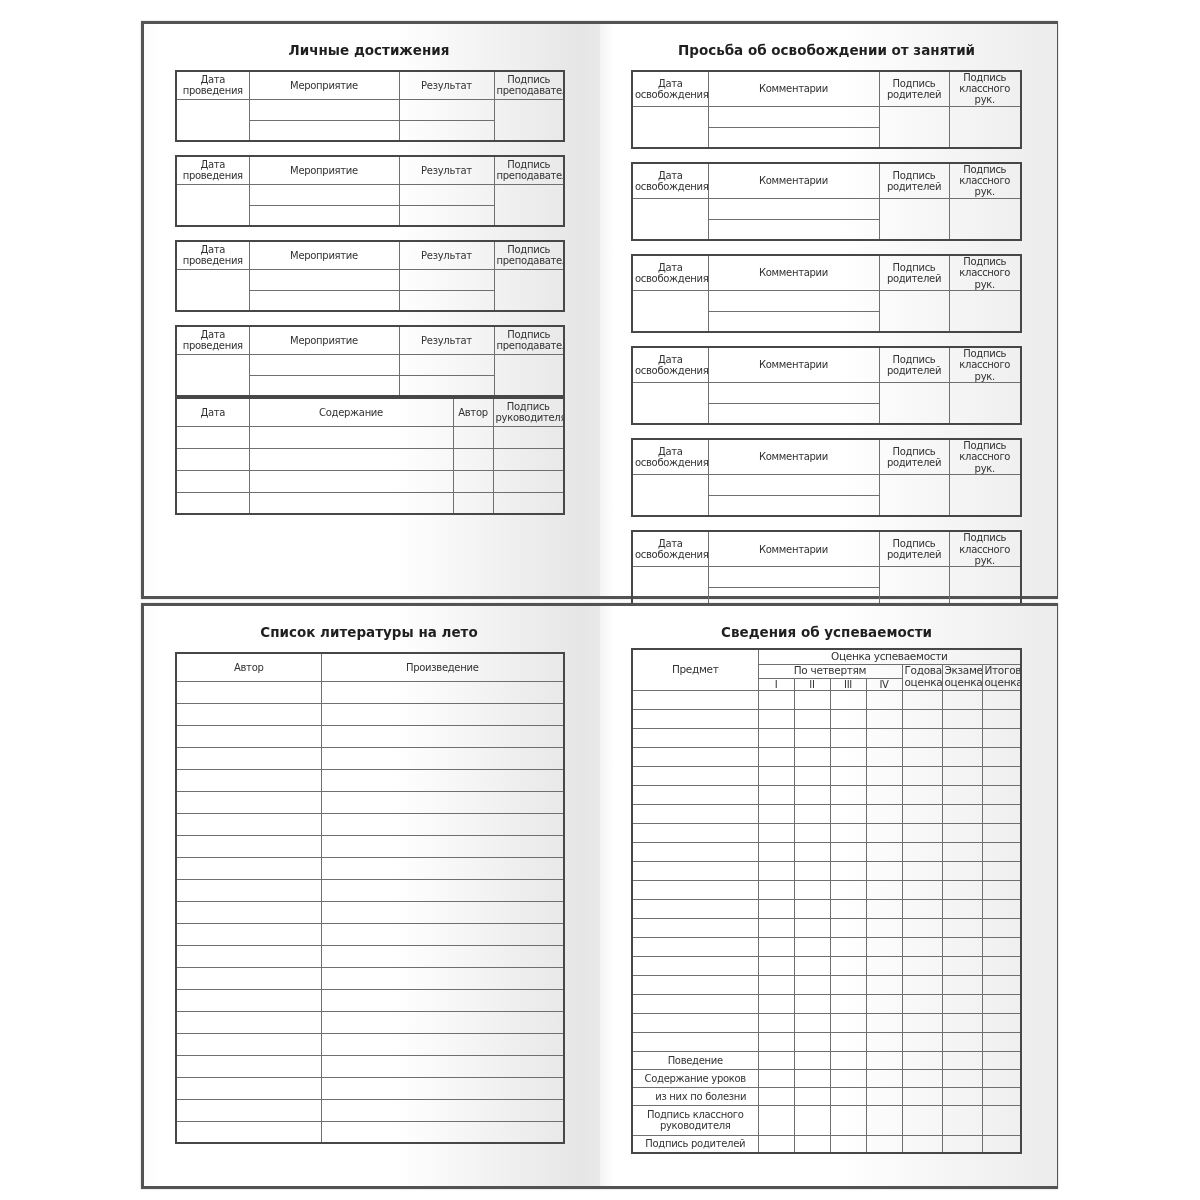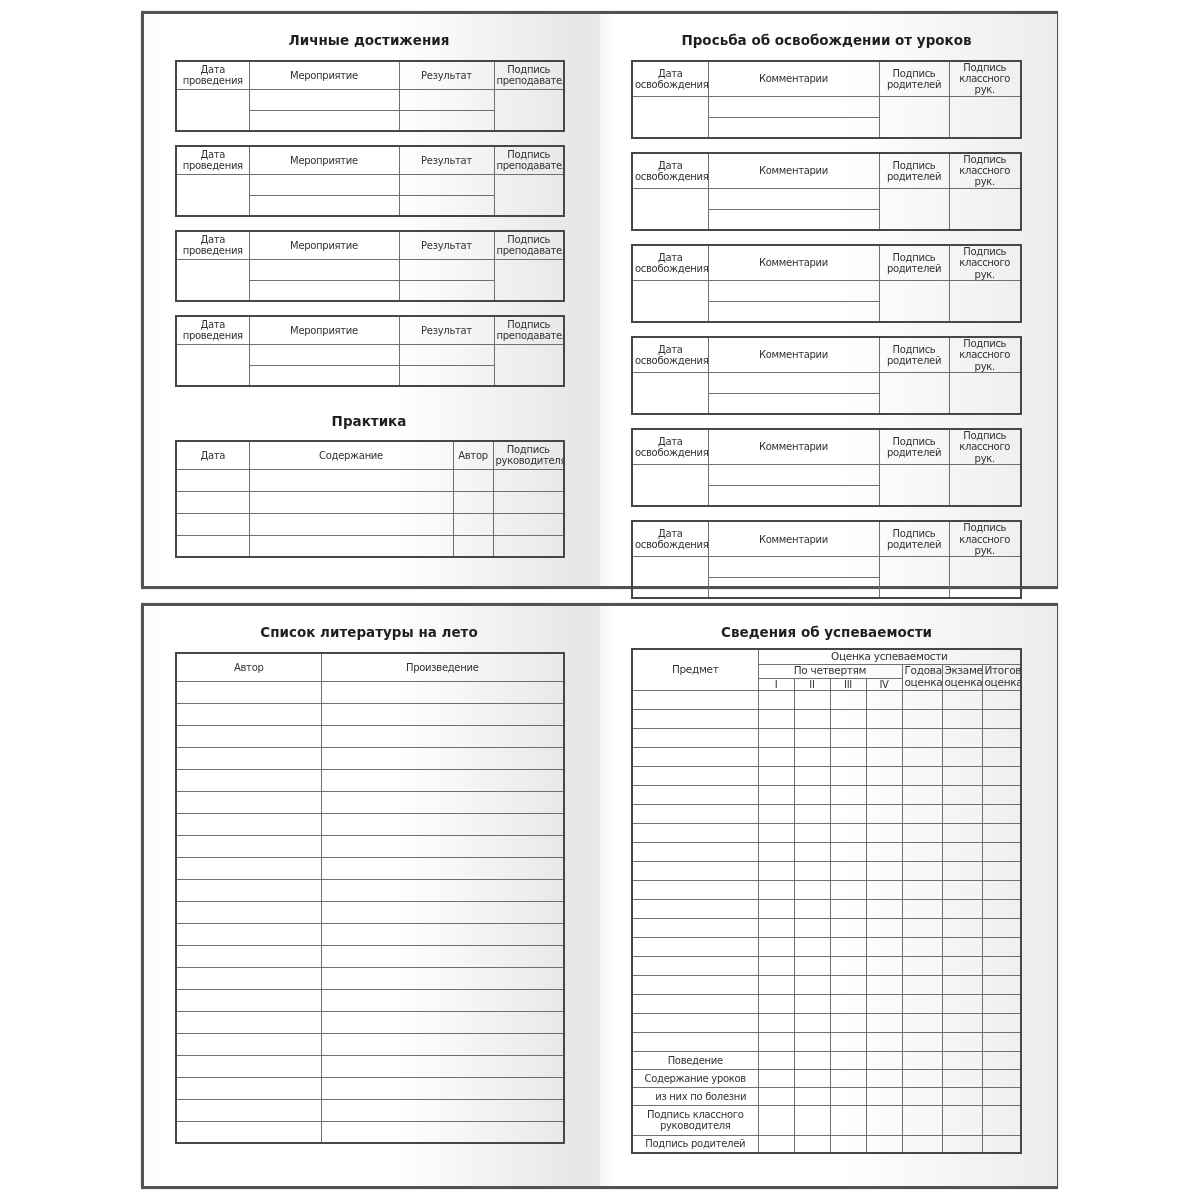--- a/index.html
+++ b/index.html
@@ -5,21 +5,21 @@
   * { margin:0; padding:0; box-sizing:border-box; }
   html,body { width:1200px; height:1200px; background:#ffffff;
               font-family:"DejaVu Sans", sans-serif; }
   .canvas { position:relative; width:1200px; height:1200px; background:#ffffff; overflow:hidden; }
 
   
   .spread { position:absolute; left:141px; width:917px;
             border:3px solid #535353;
             box-shadow: inset 0 0 0 1px #b9b9b9, 0 0 2px rgba(0,0,0,.2);
             display:flex; }
-  #spread-top    { top:11px;  height:578px; }
+  #spread-top    { top:21px;  height:578px; }
   #spread-bottom { top:603px; height:586px; }
 
   .page { height:100%; }
   .page-l { width:456px;
             background:linear-gradient(90deg,#fcfcfc 0px,#ffffff 22px,#ffffff 55%,#e6e6e6 96%,#e9e9e9 100%); }
   .page-r { flex:1;
             background:linear-gradient(90deg,#f4f4f4 0px,#ffffff 14px,#ffffff 52%,#ececec 100%); }
 
   .pad-tl { padding:0 37px 0 31px; }
   .pad-tr { padding:0 35px 0 31px; }
@@ -164,21 +164,20 @@
               <td rowspan="2"></td>
             </tr>
             <tr class="body21">
               <td></td>
               <td></td>
             </tr>
           </tbody>
         </table>
       </div>
 
-      <div class="page-title sub">Практика</div>
 
       <table class="tbl">
         <colgroup>
             <col style="width:73px">
             <col style="width:204px">
             <col style="width:40px">
             <col style="width:71px">
           </colgroup>
         <tbody>
           <tr class="hdr">
@@ -209,21 +208,21 @@
             <td></td>
             <td></td>
             <td></td>
             <td></td>
           </tr>
         </tbody>
       </table>
     </div>
 
     <div class="page page-r pad-tr">
-      <div class="page-title">Просьба об освобождении от уроков</div>
+      <div class="page-title">Просьба об освобождении от занятий</div>
 
       <div class="stack">
         <table class="tbl">
           <colgroup>
               <col style="width:76px">
               <col style="width:171px">
               <col style="width:70px">
               <col style="width:72px">
             </colgroup>
           <tbody>

